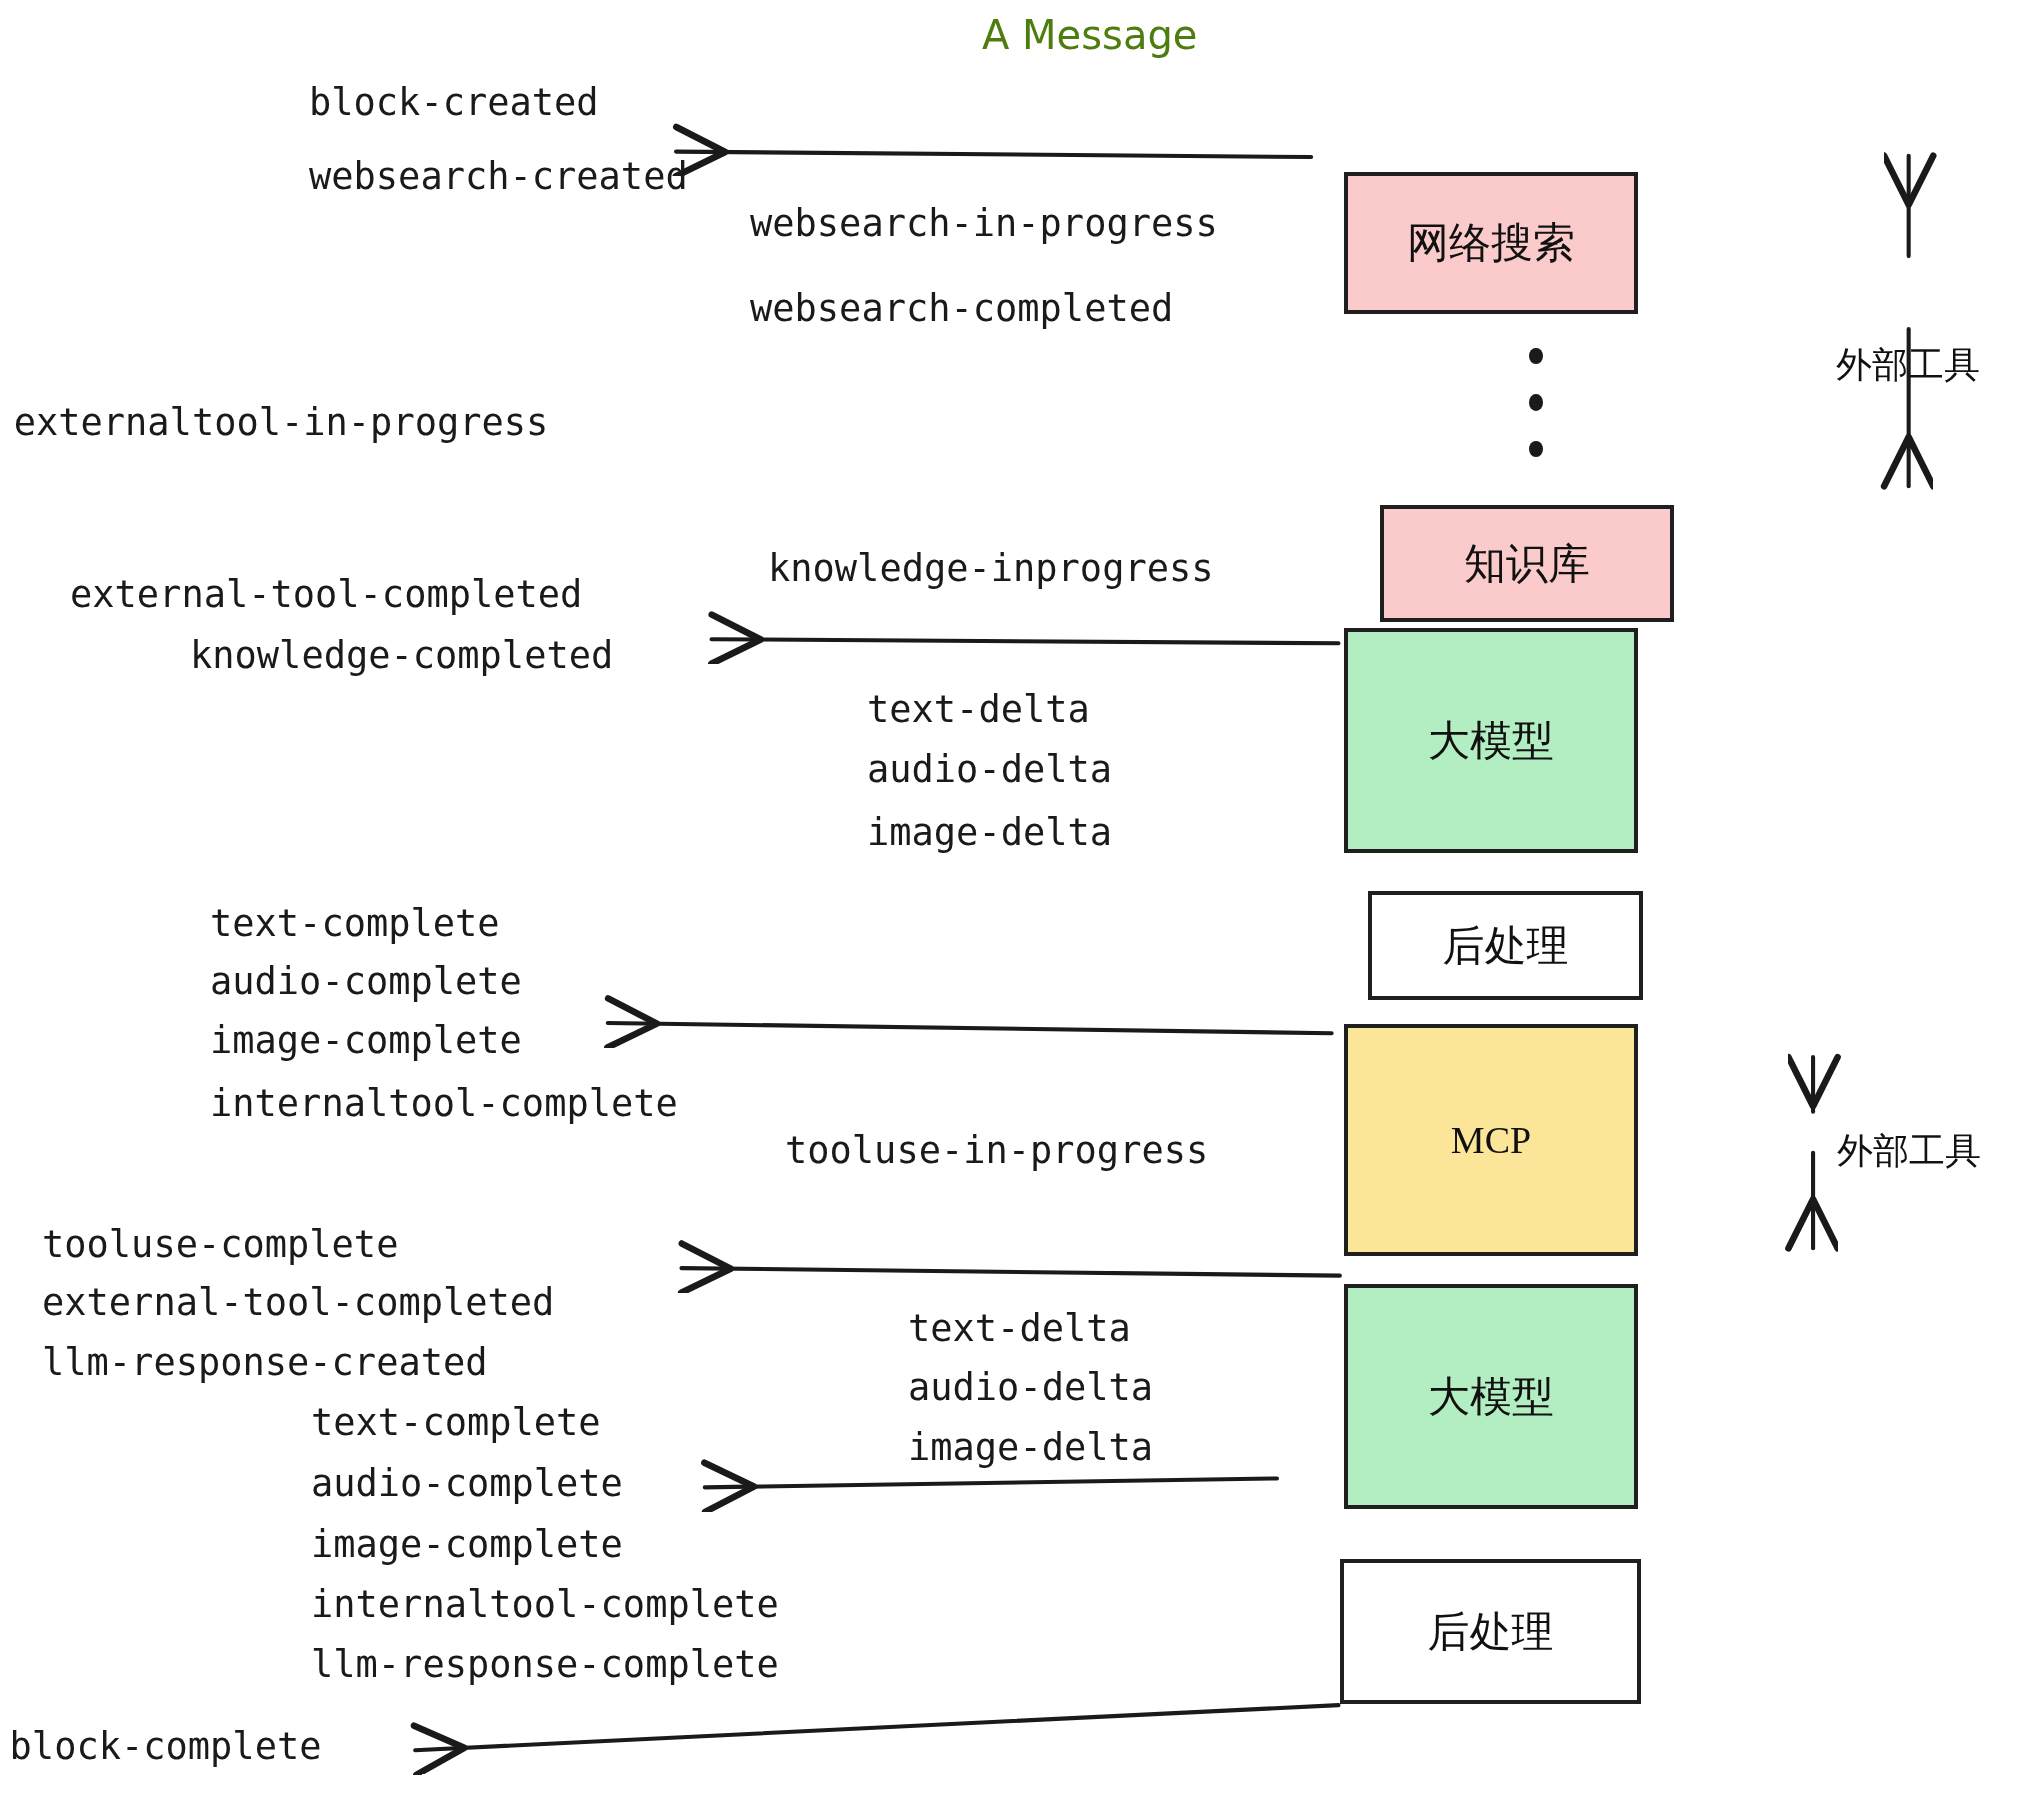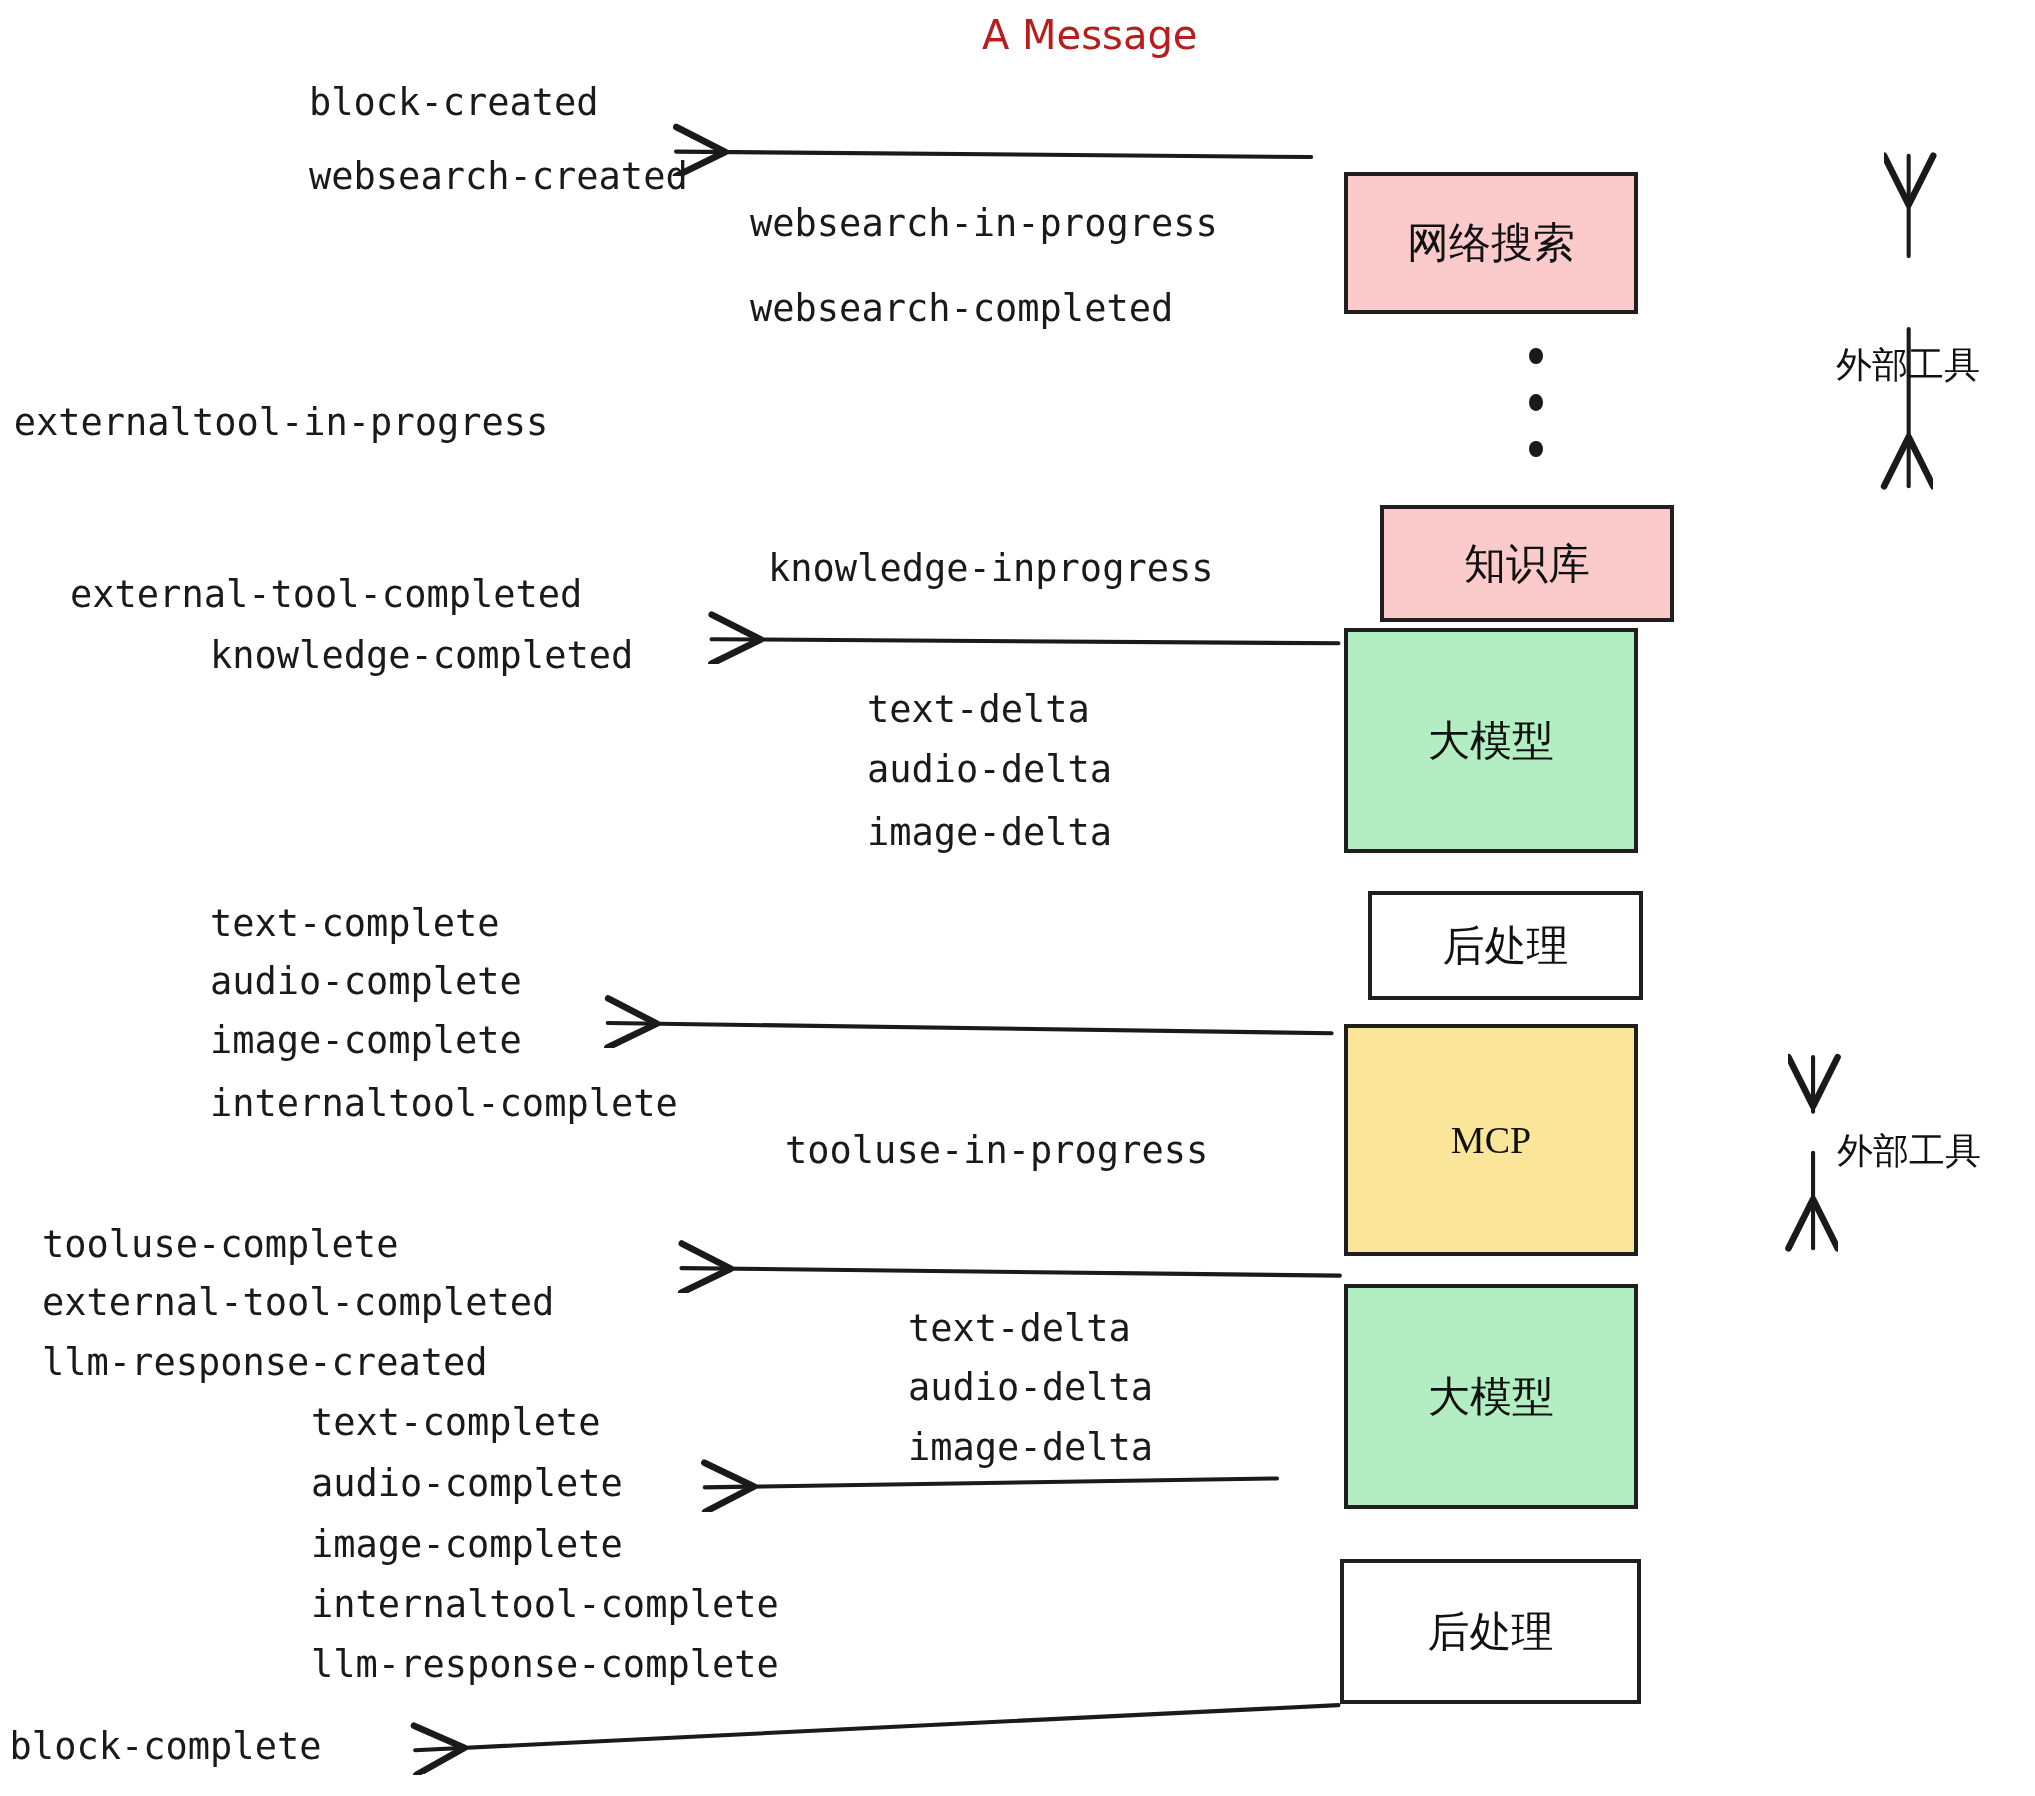--- a/index.html
+++ b/index.html
@@ -23,21 +23,21 @@
     font-size: 37px;
     line-height: 1;
     color: #1a1a1a;
     letter-spacing: 0px;
   }
   .title {
     position: absolute;
     white-space: pre;
     font-family: "DejaVu Sans", "Liberation Sans", sans-serif;
     font-size: 40px;
-    color: #b91c1c;
+    color: #4d7c0f;
   }
   .box {
     position: absolute;
     box-sizing: border-box;
     border: 4.8px solid #1f1f1f;
     display: flex;
     align-items: center;
     justify-content: center;
     font-family: "DejaVu Sans", "Liberation Sans", sans-serif;
     font-size: 42px;
@@ -118,21 +118,21 @@
       <div class="box" style="left: 1340px; top: 1559px; width: 301px; height: 145px; background: rgb(255, 255, 255);">后处理</div>
     </div>
   <div id="event-layer">
       <div class="lbl" style="left: 309px; top: 84px;">block-created</div>
       <div class="lbl" style="left: 309px; top: 158px;">websearch-created</div>
       <div class="lbl" style="left: 750px; top: 205px;">websearch-in-progress</div>
       <div class="lbl" style="left: 750px; top: 290px;">websearch-completed</div>
       <div class="lbl" style="left: 13.7px; top: 404px;">externaltool-in-progress</div>
       <div class="lbl" style="left: 768px; top: 550px;">knowledge-inprogress</div>
       <div class="lbl" style="left: 70px; top: 576px;">external-tool-completed</div>
-      <div class="lbl" style="left: 190px; top: 637px; margin-left: 20px;">knowledge-completed</div>
+      <div class="lbl" style="left: 190px; top: 637px;">knowledge-completed</div>
       <div class="lbl" style="left: 867px; top: 691px;">text-delta</div>
       <div class="lbl" style="left: 867px; top: 751px;">audio-delta</div>
       <div class="lbl" style="left: 867px; top: 814px;">image-delta</div>
       <div class="lbl" style="left: 210px; top: 905px;">text-complete</div>
       <div class="lbl" style="left: 210px; top: 963px;">audio-complete</div>
       <div class="lbl" style="left: 210px; top: 1022px;">image-complete</div>
       <div class="lbl" style="left: 210px; top: 1085px;">internaltool-complete</div>
       <div class="lbl" style="left: 785px; top: 1132px;">tooluse-in-progress</div>
       <div class="lbl" style="left: 42px; top: 1226px;">tooluse-complete</div>
       <div class="lbl" style="left: 42px; top: 1284px;">external-tool-completed</div>

